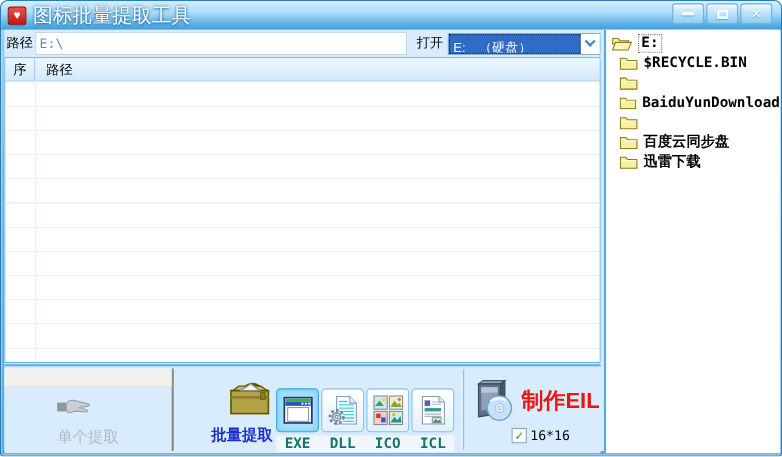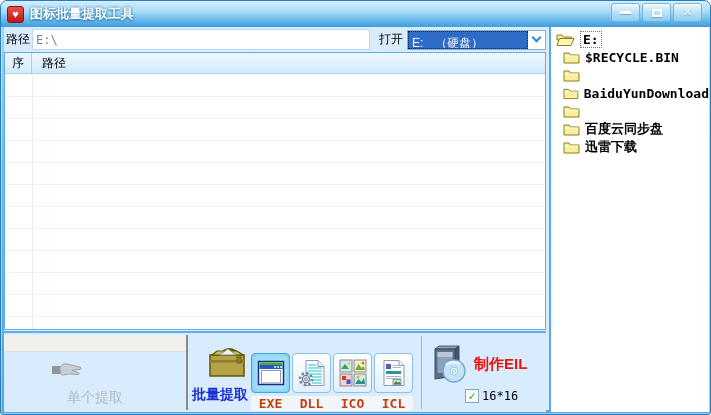--- a/index.html
+++ b/index.html
@@ -14,21 +14,21 @@
   .titlebar{
     position:absolute;top:0;left:0;right:0;height:26px;
     background:linear-gradient(180deg,#d6eefc 0%,#aaddf8 40%,#66b6e9 75%,#3e9ddc 100%);
     display:flex;align-items:center;padding:0 6px;border-radius:6px 6px 0 0;
   }
   .app-icon{
     width:17px;height:17px;border-radius:3px;flex:0 0 auto;
     background:linear-gradient(180deg,#ee5247,#c01414);border:1px solid #8e1010;
     color:#fff;font-size:11px;line-height:15px;text-align:center;margin-right:6px;
   }
-  .title{color:#fff;font-weight:bold;font-size:13px;text-shadow:0 1px 2px #2475ad,0 0 3px #2b7ab2;}
+  .title{color:#fff;font-weight:normal;font-size:18px;text-shadow:0 1px 2px #2475ad,0 0 3px #2b7ab2;}
   .controls{position:absolute;right:8px;top:2px;display:flex;gap:2px;}
   .ctrl{
     width:29px;height:19px;border:1px solid #72b2dc;border-radius:3px;
     background:linear-gradient(180deg,#f0f9fe 0%,#bfe4f8 45%,#8ecdf1 100%);
     display:flex;align-items:center;justify-content:center;
     color:#fff;font-size:11px;font-weight:bold;text-shadow:0 1px 1px #5e9fc9;
     box-shadow:inset 0 1px 0 #fff;cursor:default;
   }
   .min-bar{width:11px;height:3px;background:#fff;box-shadow:0 1px 1px #6aa8d2;}
   .max-box{width:10px;height:8px;border:2px solid #fff;box-shadow:0 1px 1px #6aa8d2;}
@@ -52,39 +52,39 @@
   
   .listview{position:absolute;left:0;top:25px;width:542px;height:278px;background:#fff;border:1px solid #5fb0e6;}
   .list-header{height:21px;display:flex;background:linear-gradient(180deg,#eef7fe,#d2eafb);border-bottom:1px solid #a8d2ee;font-size:12px;color:#000;}
   .colh1{width:27px;text-align:center;line-height:21px;border-right:1px solid #a8cfe8;}
   .colh2{flex:1;line-height:21px;padding-left:10px;}
   .list-body{position:absolute;left:0;right:0;top:22px;bottom:0;
     background:repeating-linear-gradient(180deg,#fff 0 21px,#edf2f7 21px 22px);}
   .list-vline{position:absolute;left:27px;top:0;bottom:0;width:1px;background:#e8eef5;}
   
   .bottom-panel{position:absolute;left:0;top:304px;width:542px;height:81px;border-top:2px solid #5fb0e6;background:#d9ecfd;}
-  .single-btn{position:absolute;left:0;top:2px;width:184px;height:75px;border-right:2px solid #8a8a8a;}
+  .single-btn{position:absolute;left:0;top:2px;width:154px;height:75px;border-right:2px solid #8a8a8a;}
   .single-top{position:absolute;top:0;left:0;right:0;height:17px;background:#f1f0ec;border-bottom:1px solid #e3e1da;}
   .single-icon{position:absolute;left:46px;top:24px;}
   .single-label{position:absolute;bottom:3px;width:100%;text-align:center;color:#b4b9be;font-size:14px;}
   .batch-btn{position:absolute;left:168px;top:12px;width:76px;text-align:right;cursor:default;}
   .batch-label{color:#1b2fd0;font-weight:bold;font-size:14px;margin-top:1px;}
   .type-group{position:absolute;left:247px;top:20px;display:flex;gap:2px;}
   .type-btn{
     width:39px;height:40px;border:1px solid #8cc0e8;border-radius:4px;
     background:linear-gradient(180deg,#ffffff,#e2f0fc);
     display:flex;align-items:center;justify-content:center;
   }
   .type-btn.selected{background:#a5dffa;border-color:#3fa5e5;box-shadow:inset 0 0 5px #66c5f2;}
   .type-labels{position:absolute;left:247px;top:63px;display:flex;gap:2px;background:#f2f6fa;border-radius:2px;}
-  .type-label{width:39px;text-align:center;color:#c2410c;font-weight:bold;font-size:13px;
+  .type-label{width:39px;text-align:center;color:#0f766e;font-weight:bold;font-size:13px;
     font-family:"DejaVu Sans Mono","Liberation Mono",monospace;}
   .vdivider{position:absolute;left:417px;top:3px;bottom:3px;width:1px;background:#9db7c9;}
   .makeeil{position:absolute;left:424px;top:10px;display:flex;align-items:center;gap:6px;cursor:default;}
-  .makeeil-label{color:#ea1410;font-weight:bold;font-size:15px;}
+  .makeeil-label{color:#ea1410;font-weight:bold;font-size:20px;}
   .size-opt{position:absolute;left:461px;top:56px;display:flex;align-items:center;gap:3px;
     font-family:"DejaVu Sans Mono","Liberation Mono",monospace;font-size:12px;color:#000;}
   .checkbox{width:14px;height:14px;background:#fff;border:1px solid #7fa8cc;
     display:flex;align-items:center;justify-content:center;color:#18a818;font-size:12px;font-weight:bold;}
   
   .tree{position:absolute;left:545px;top:0;width:160px;height:385px;background:#fff;border-left:2px solid #55abe2;padding-top:3px;overflow:hidden;}
   .tree-item{display:flex;align-items:center;height:18px;gap:5px;padding-left:5px;
     font-family:"DejaVu Sans Mono","Liberation Mono",monospace;font-size:13px;font-weight:bold;color:#000;white-space:nowrap;}
   .tree-item.child{padding-left:12px;}
   .tree-label.focused{border:1px dotted #777;padding:0 2px;}

